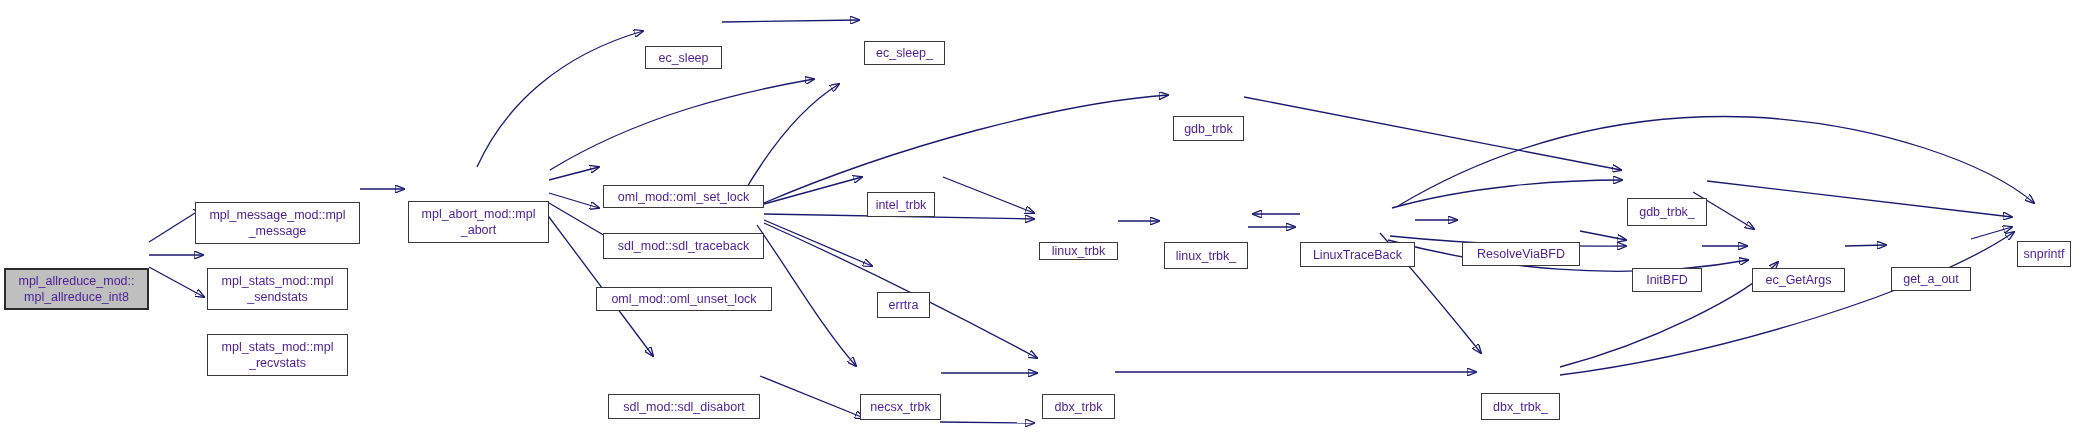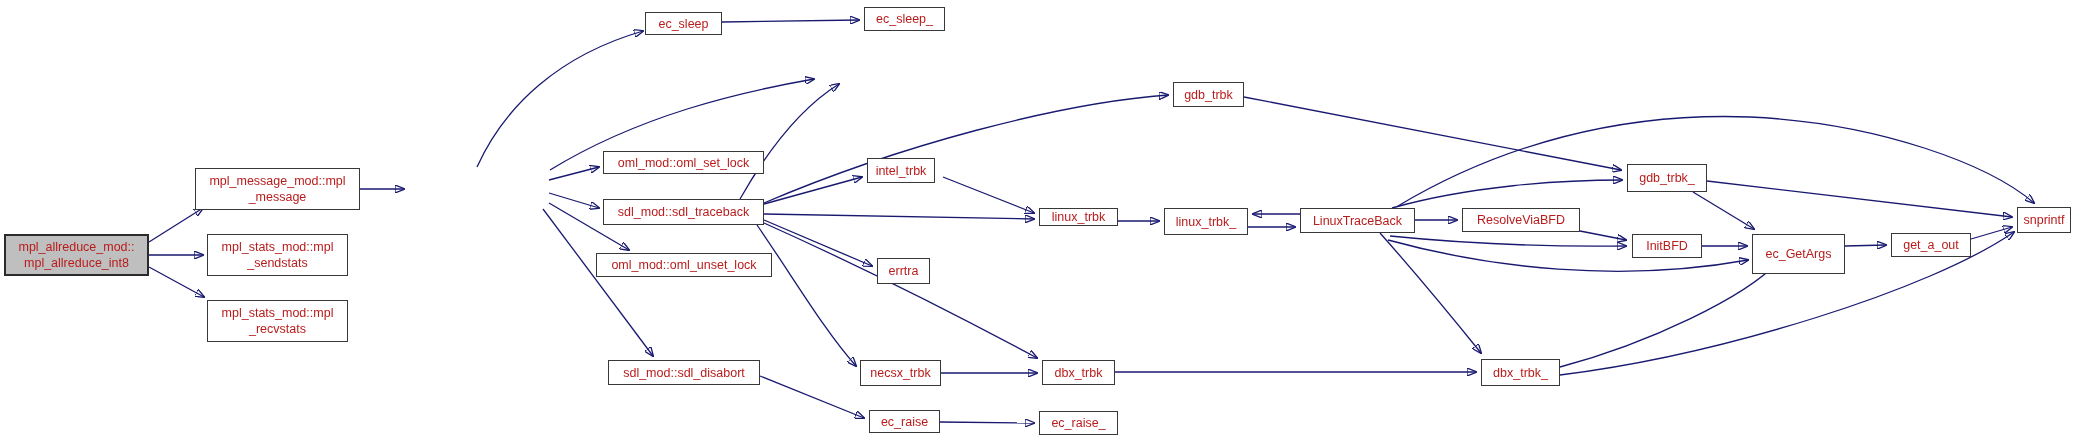--- a/index.html
+++ b/index.html
@@ -10,29 +10,30 @@
     font-family:"Liberation Sans", sans-serif;
     overflow:hidden;
   }
   .edges{position:absolute;left:0;top:0;width:2089px;height:443px;}
   .edges path{fill:none;stroke:#191970;stroke-width:1.3px;}
   .node{
     position:absolute;
     box-sizing:border-box;
     background:#ffffff;
     border:1.5px solid #383838;
-    color:#b91c1c;
+    color:#4c1d95;
     font-size:12.5px;
     line-height:16px;
     display:flex;
     align-items:center;
     justify-content:center;
     text-align:center;
     white-space:pre-line;
     cursor:pointer;
+    margin-top:34px;
   }
   .node.root{
     background:#bfbfbf;
     border:2px solid #2b2b2b;
   }
 </style>
 </head>
 <body>
 
 <div class="canvas">
@@ -87,37 +88,39 @@
   </svg>
 
   <div class="node root" style="left:4px;top:234px;width:145px;height:42px">mpl_allreduce_mod::
 mpl_allreduce_int8</div>
   <div class="node" style="left:195px;top:168px;width:165px;height:42px">mpl_message_mod::mpl
 _message</div>
   <div class="node" style="left:207px;top:234px;width:141px;height:42px">mpl_stats_mod::mpl
 _sendstats</div>
   <div class="node" style="left:207px;top:300px;width:141px;height:42px">mpl_stats_mod::mpl
 _recvstats</div>
+  <div class="node" style="left:408px;top:167px;width:141px;height:42px">mpl_abort_mod::mpl
+_abort</div>
   <div class="node" style="left:645px;top:12px;width:77px;height:23px">ec_sleep</div>
   <div class="node" style="left:864px;top:7px;width:81px;height:24px">ec_sleep_</div>
   <div class="node" style="left:603px;top:151px;width:161px;height:23px">oml_mod::oml_set_lock</div>
   <div class="node" style="left:603px;top:199px;width:161px;height:26px">sdl_mod::sdl_traceback</div>
   <div class="node" style="left:596px;top:253px;width:176px;height:24px">oml_mod::oml_unset_lock</div>
   <div class="node" style="left:608px;top:360px;width:152px;height:25px">sdl_mod::sdl_disabort</div>
   <div class="node" style="left:867px;top:158px;width:68px;height:25px">intel_trbk</div>
   <div class="node" style="left:877px;top:258px;width:53px;height:26px">errtra</div>
   <div class="node" style="left:860px;top:360px;width:81px;height:26px">necsx_trbk</div>
   <div class="node" style="left:869px;top:410px;width:71px;height:23px">ec_raise</div>
   <div class="node" style="left:1039px;top:411px;width:79px;height:24px">ec_raise_</div>
   <div class="node" style="left:1042px;top:360px;width:73px;height:25px">dbx_trbk</div>
   <div class="node" style="left:1173px;top:82px;width:71px;height:25px">gdb_trbk</div>
   <div class="node" style="left:1039px;top:208px;width:79px;height:18px">linux_trbk</div>
   <div class="node" style="left:1164px;top:208px;width:84px;height:27px">linux_trbk_</div>
   <div class="node" style="left:1300px;top:208px;width:115px;height:25px">LinuxTraceBack</div>
   <div class="node" style="left:1462px;top:208px;width:118px;height:24px">ResolveViaBFD</div>
   <div class="node" style="left:1627px;top:164px;width:80px;height:28px">gdb_trbk_</div>
   <div class="node" style="left:1632px;top:234px;width:70px;height:24px">InitBFD</div>
-  <div class="node" style="left:1752px;top:234px;width:93px;height:40px">ec_GetArgs</div>
+  <div class="node" style="left:1752px;top:234px;width:93px;height:24px">ec_GetArgs</div>
   <div class="node" style="left:1891px;top:233px;width:80px;height:24px">get_a_out</div>
   <div class="node" style="left:2017px;top:207px;width:54px;height:26px">snprintf</div>
   <div class="node" style="left:1481px;top:359px;width:79px;height:27px">dbx_trbk_</div>
 
 </div>
 
 </body></html>

